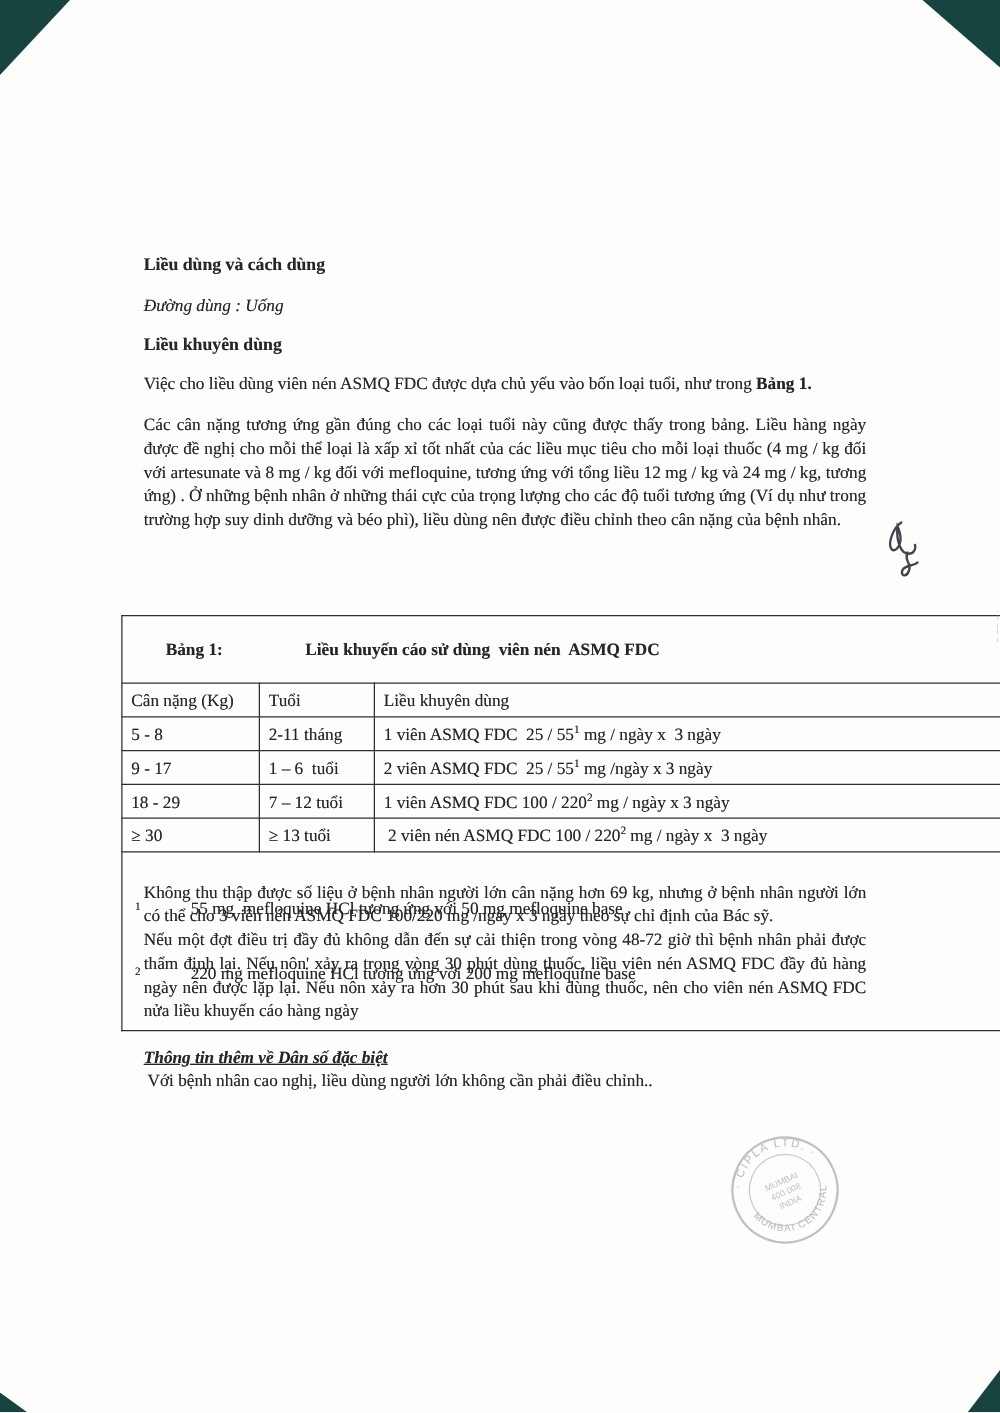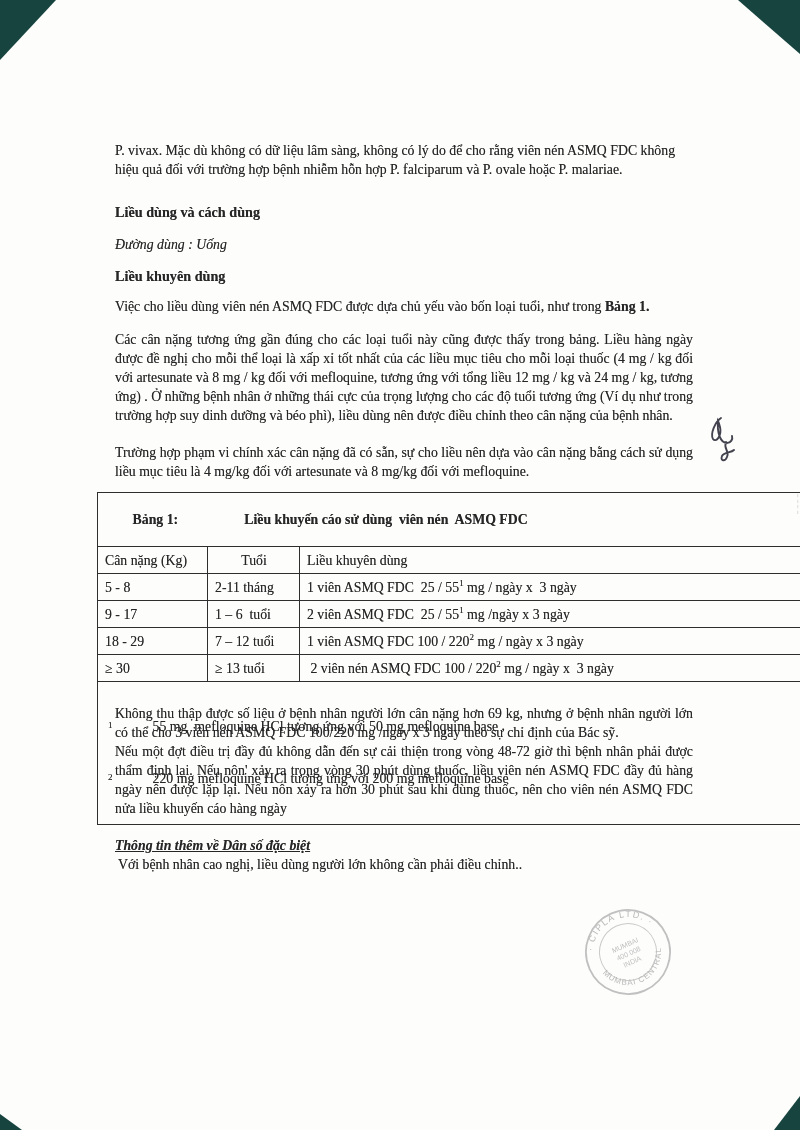--- a/index.html
+++ b/index.html
@@ -33,21 +33,21 @@
     font-size:13.8px;
   }
   table.dose td{
     border:1.4px solid #2e2e2e;
     padding:3px 6px 2px 7px;
     height:21px;
     vertical-align:middle;
     white-space:pre-wrap;
   }
   td.w1{width:96px;}
-  td.w2{width:78px;text-align:center;}
+  td.w2{width:78px;}
   .tbl-title-cell span.tt{margin-left:66px;}
   sup{font-size:9px;line-height:0;}
   .fnrow{display:flex;align-items:flex-start;line-height:18px;}
   .fnrow .mk{font-size:9px;margin-left:3px;margin-right:40px;margin-top:-2px;}
 
   
   .stamp{position:absolute;left:582px;top:906px;opacity:.8;}
   
   .sig{position:absolute;left:696px;top:412px;}
   
@@ -56,37 +56,33 @@
 </head>
 <body>
 
 <div class="page">
 
   <div class="corner c-tl"></div>
   <div class="corner c-tr"></div>
   <div class="corner c-bl"></div>
   <div class="corner c-br"></div>
 
-  <div class="txt ink" style="top:141px;">
-    <span>P. vivax. Mặc dù không có dữ liệu lâm sàng, không có lý do để cho rằng viên nén ASMQ FDC không hiệu quả đối với trường hợp bệnh nhiễm hỗn hợp P. falciparum và P. ovale hoặc P. malariae.</span>
-  </div>
 
   <div class="txt ink b" style="top:203px;font-size:14.2px;">Liều dùng và cách dùng</div>
 
   <div class="txt ink i" style="top:235px;">Đường dùng : Uống</div>
 
   <div class="txt ink b" style="top:267px;font-size:14.2px;">Liều khuyên dùng</div>
 
   <div class="txt ink" style="top:297px;">
     <span>Việc cho liều dùng viên nén ASMQ FDC được dựa chủ yếu vào bốn loại tuổi, như trong </span><span class="b">Bảng 1.</span>
   </div>
 
   <div class="txt ink just" style="top:330px;">Các cân nặng tương ứng gần đúng cho các loại tuổi này cũng được thấy trong bảng. Liều hàng ngày được đề nghị cho mỗi thể loại là xấp xỉ tốt nhất của các liều mục tiêu cho mỗi loại thuốc (4 mg / kg đối với artesunate và 8 mg / kg đối với mefloquine, tương ứng với tổng liều 12 mg / kg và 24 mg / kg, tương ứng) . Ở những bệnh nhân ở những thái cực của trọng lượng cho các độ tuổi tương ứng (Ví dụ như trong trường hợp suy dinh dưỡng và béo phì), liều dùng nên được điều chỉnh theo cân nặng của bệnh nhân.</div>
 
-  <div class="txt ink just" style="top:443px;">Trường hợp phạm vi chính xác cân nặng đã có sẵn, sự cho liều nên dựa vào cân nặng bằng cách sử dụng liều mục tiêu là 4 mg/kg đối với artesunate và 8 mg/kg đối với mefloquine.</div>
 
   <table class="dose ink">
     <tbody>
         <tr>
       <td colspan="3" class="tbl-title-cell b" style="height:22px;">
         <span>Bảng 1:</span><span class="tt keep">Liều khuyến cáo sử dùng  viên nén  ASMQ FDC</span>
       </td>
     </tr>
     <tr>
       <td class="w1">Cân nặng (Kg)</td>

